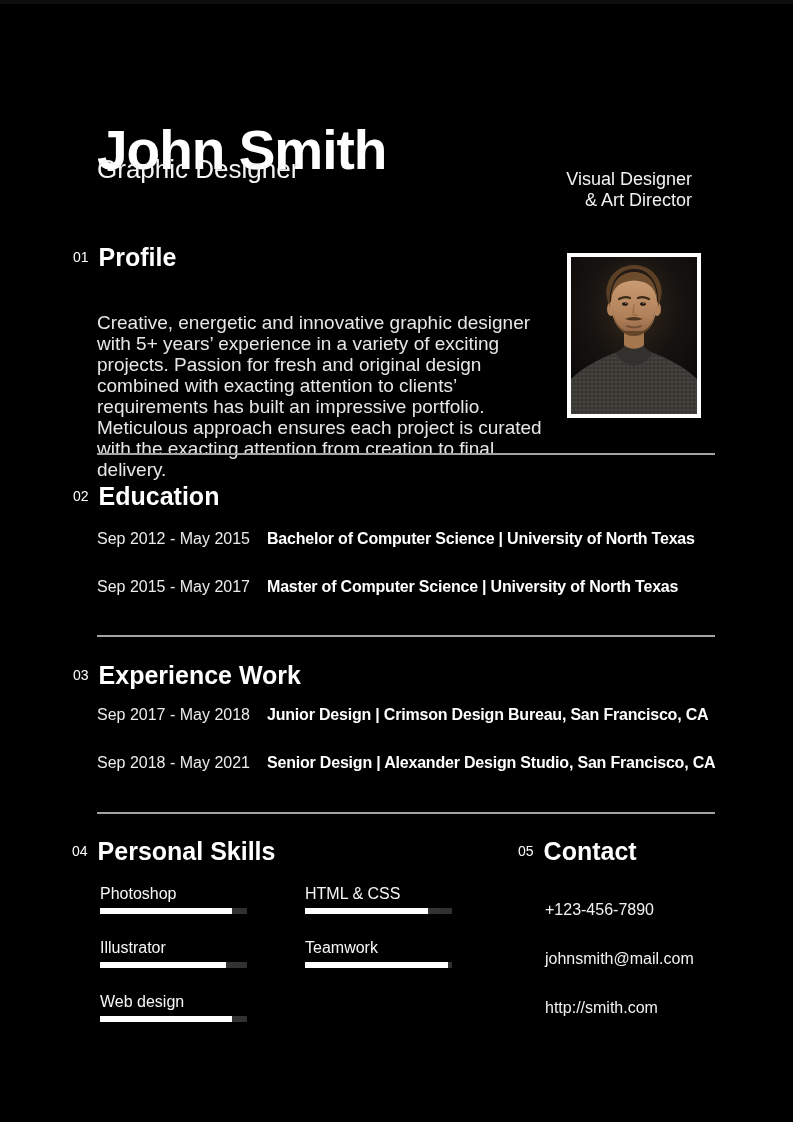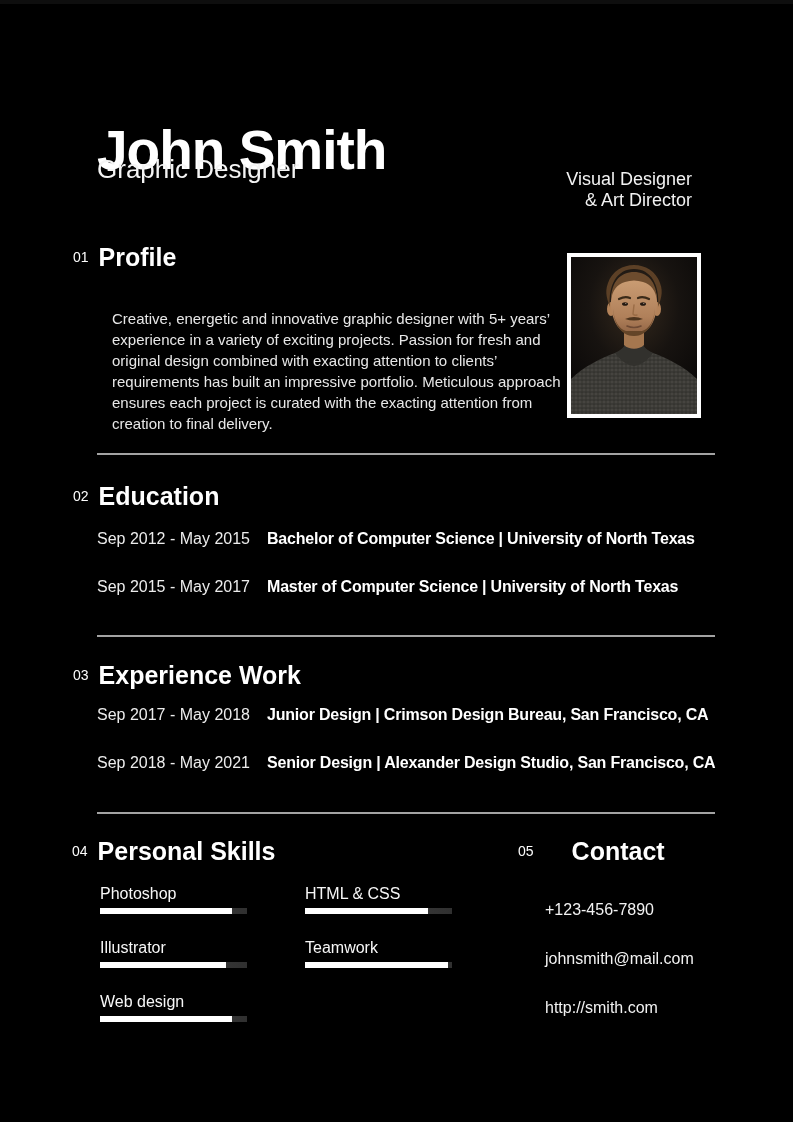--- a/index.html
+++ b/index.html
@@ -18,22 +18,22 @@
   .subtitle{position:absolute;left:97px;top:156px;font-size:26px;font-weight:400;line-height:1;color:#f4f4f4;letter-spacing:0;}
   .tagline{position:absolute;right:101px;top:169px;text-align:right;font-size:18px;line-height:21px;font-weight:500;color:#f2f2f2;}
 
   
   .section-heading{position:absolute;display:flex;align-items:center;}
   .section-number{font-size:14px;font-weight:500;color:#fdfdfd;line-height:1;margin-top:-2px;margin-right:10px;}
   .section-title{font-size:25px;font-weight:700;line-height:1;color:#ffffff;}
 
   
   .profile-body{
-    position:absolute;left:112px;top:293px;width:452px;
-    font-size:15px;line-height:21px;color:#e7e7e7;
+    position:absolute;left:97px;top:293px;width:452px;
+    font-size:19px;line-height:21px;color:#e7e7e7;
   }
 
   
   .photo-frame{
     position:absolute;left:567px;top:253px;
     width:126px;height:157px;
     border:4px solid #ffffff;
     background:#0a0908;
   }
   .photo-frame svg{display:block;width:126px;height:157px;}
@@ -203,21 +203,21 @@
         </div>
     </div>
     <div class="skill-item">
       <div class="skill-label">Teamwork</div>
       <div class="skill-bar">
           <div class="skill-bar-fill" style="width: 97%;"></div>
         </div>
     </div>
   </div>
 
-  <div class="section-heading" style="left:518px;top:839px;gap:28px;">
+  <div class="section-heading" style="left:518px;top:839px;">
     <span class="section-number">05</span>
     <span class="section-title">Contact</span>
   </div>
   <div class="contact-list">
     <a class="contact-item" href="#">+123-456-7890</a>
     <a class="contact-item" href="#">johnsmith@mail.com</a>
     <a class="contact-item" href="#">http://smith.com</a>
   </div>
 </div>
 

